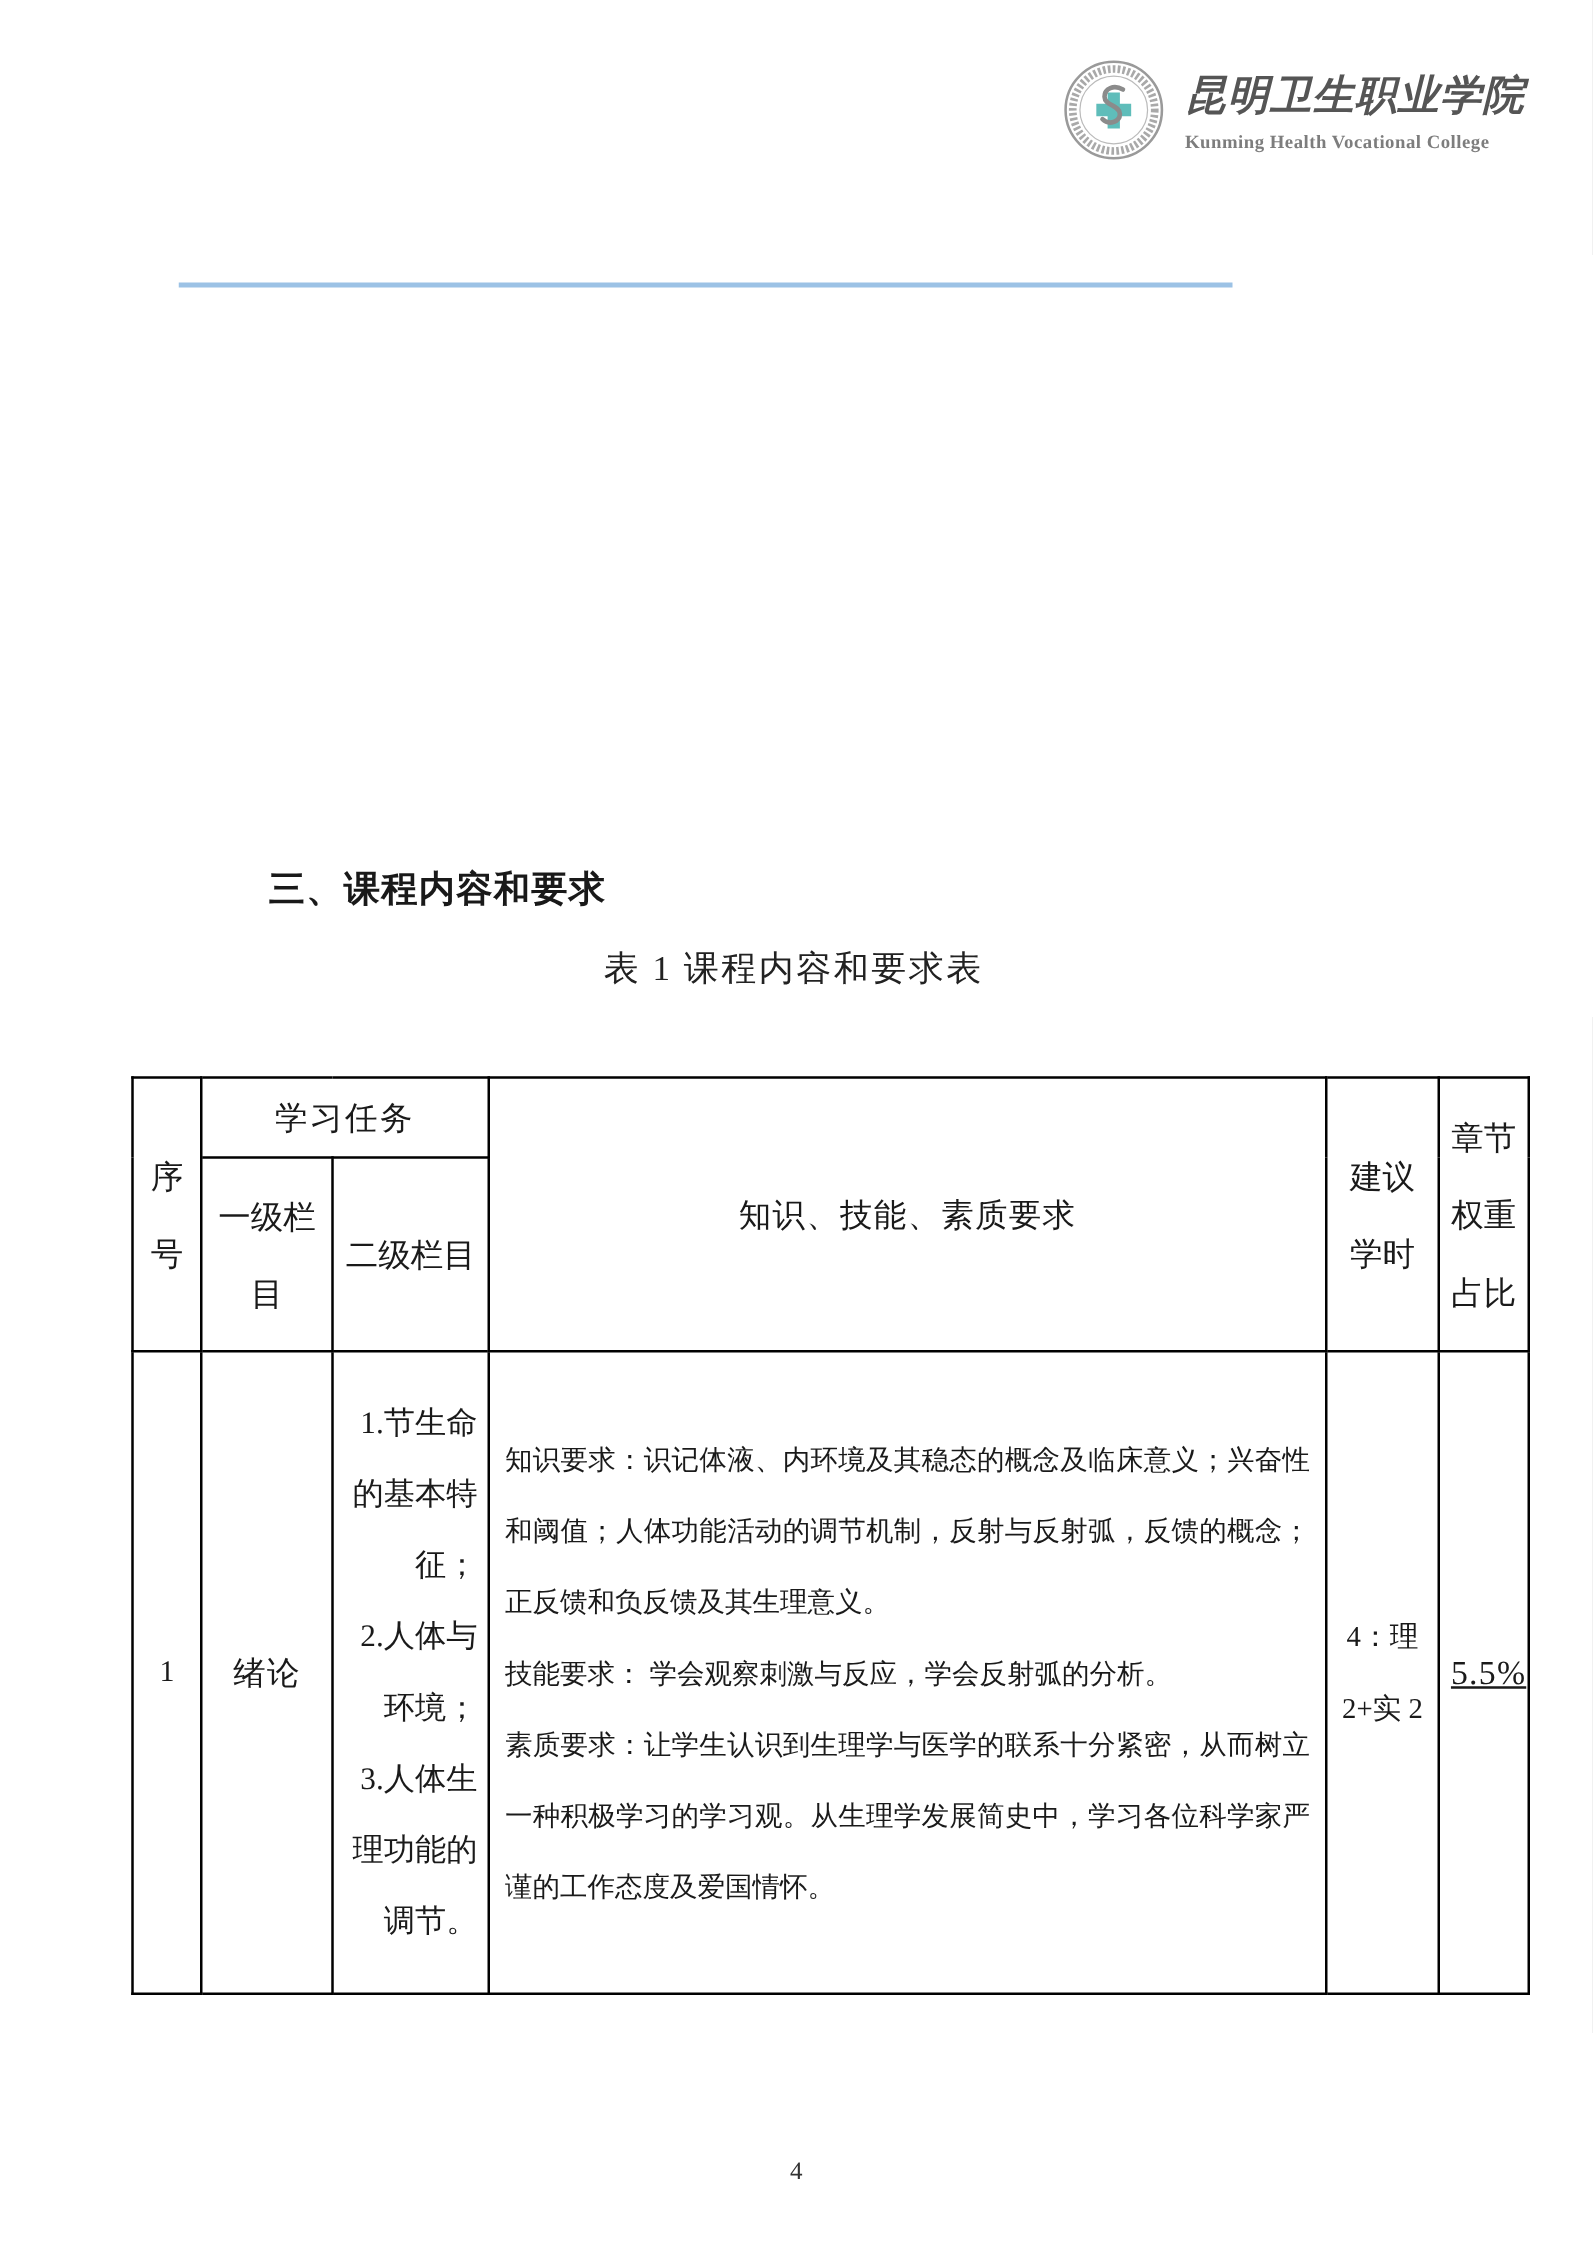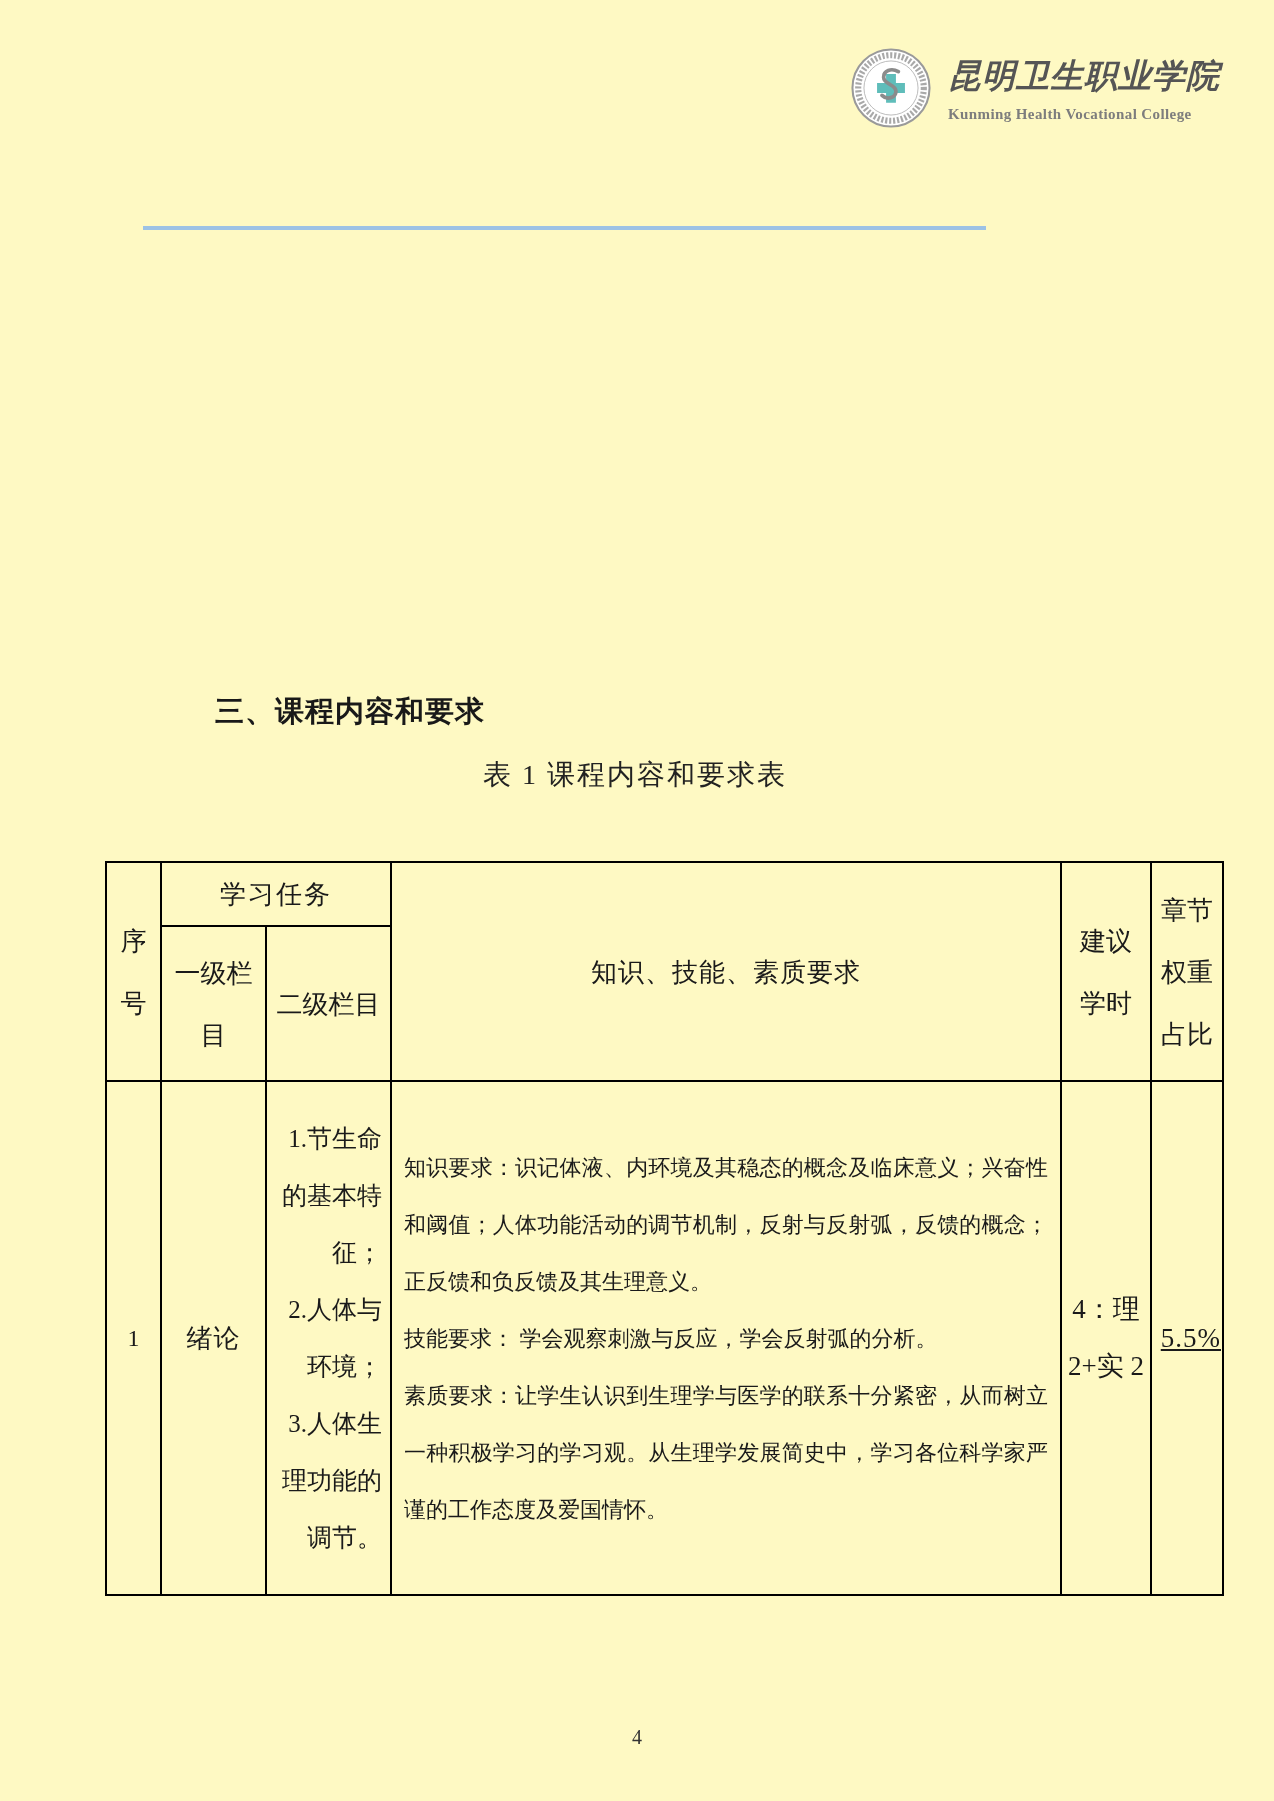--- a/index.html
+++ b/index.html
@@ -1,19 +1,19 @@
 <!DOCTYPE html>
 <html><head>
 <meta charset="utf-8">
 <style>
   html,body{margin:0;padding:0;background:#e8e8e8;}
   .page{
     position:relative;
     width:1274px;height:1801px;
-    background:#fef9c3;
+    background:#ffffff;
     margin:0 auto;
     overflow:hidden;
     font-family:"Liberation Serif", serif;
     color:#1f1f1f;
   }
   
   .hdr{position:absolute;left:850px;top:46px;display:flex;align-items:flex-start;}
   .seal{width:82px;height:84px;flex:0 0 auto;}
   .names{margin-left:16px;padding-top:8px;}
   .zh-name{
@@ -66,21 +66,21 @@
   td.c-index{text-align:center;font-size:24px;}
   td.c-level1{text-align:center;font-size:26px;letter-spacing:1px;}
   td.c-level2{
     font-size:25px;line-height:57px;padding:14px 8px;
     white-space:pre-line;text-align:right;
   }
   td.c-req{
     font-size:22px;line-height:57px;padding:10px 12px;
     white-space:pre-line;text-align:justify;
   }
-  td.c-hours{font-size:27px;line-height:57px;white-space:pre-line;text-align:center;margin-top:22px;}
+  td.c-hours{font-size:23px;line-height:57px;white-space:pre-line;text-align:center;margin-top:22px;}
   td.c-weight{font-size:27px;text-align:right;letter-spacing:1px;text-decoration:underline;}
   
   .pagenum{
     position:absolute;left:0;top:1726px;width:1274px;
     text-align:center;font-size:20px;color:#333333;
     font-family:"Liberation Serif", serif;
   }
 </style>
 </head>
 <body>

